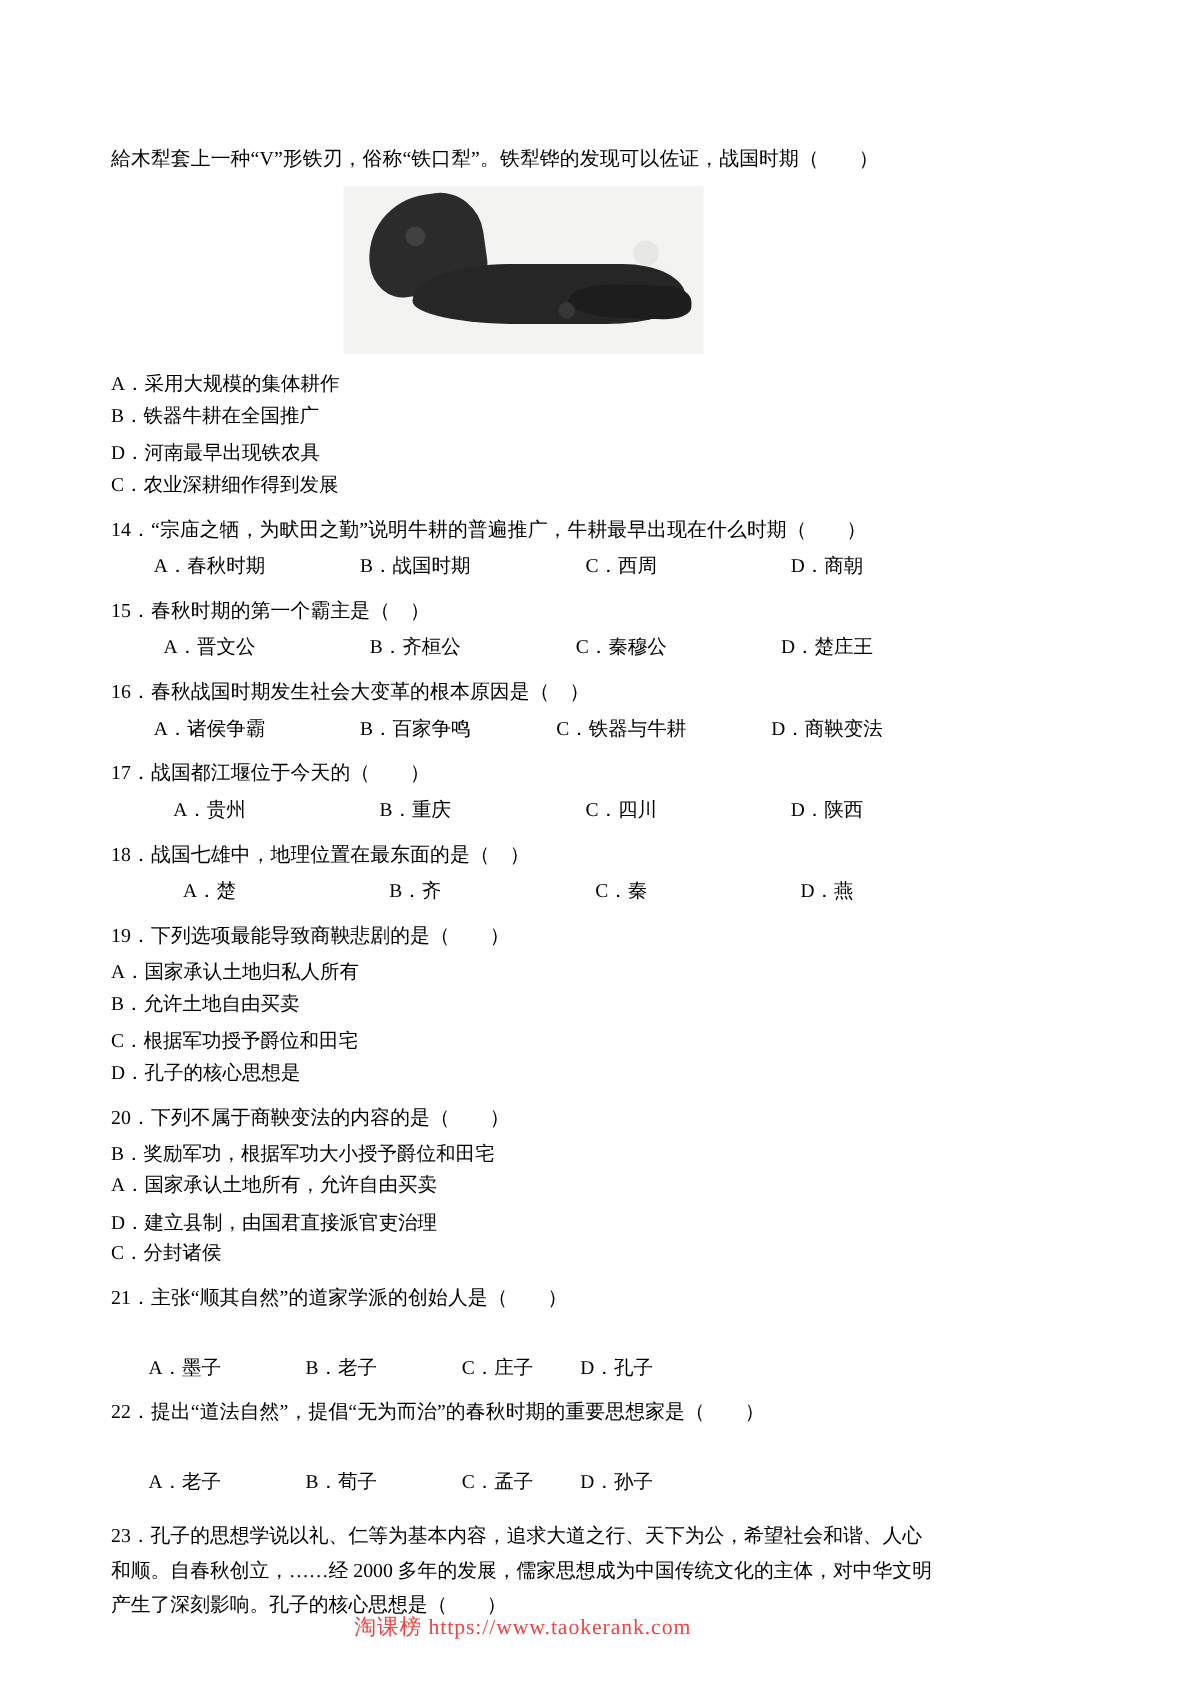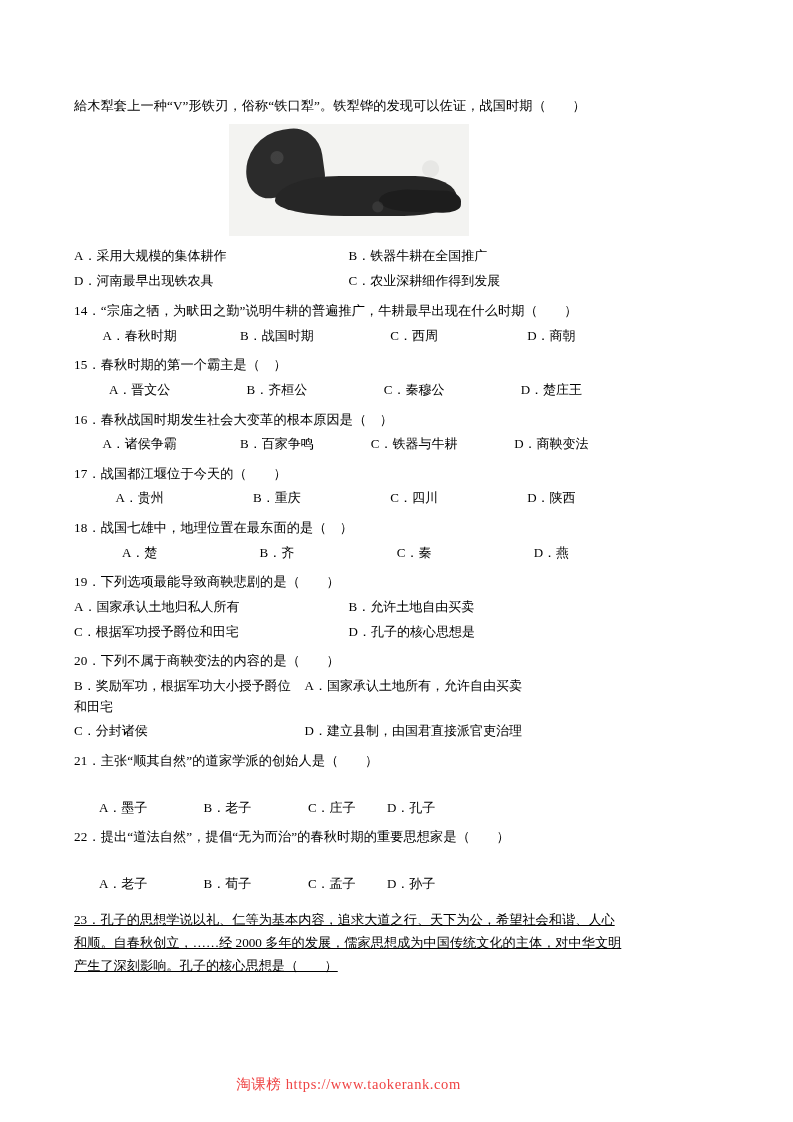--- a/index.html
+++ b/index.html
@@ -51,20 +51,21 @@
     flex: 0 0 25%;
     box-sizing: border-box;
     padding-right: 6px;
     text-align: center;
   }
   
   .opt-row-2 {
     display: flex;
     width: 100%;
     margin-bottom: 4px;
+    flex-direction: column;
   }
   .opt-row-2 > div {
     flex: 0 0 50%;
     box-sizing: border-box;
     padding-right: 6px;
   }
   .opt-row-2.narrow > div:first-child {
     flex: 0 0 42%;
   }
   .opt-row-2.narrow > div:last-child {
@@ -134,21 +135,20 @@
     bottom: 28px;
     text-align: center;
     font-size: 14.5px;
     color: #ef4444;
     letter-spacing: 0.6px;
     font-family: "Liberation Serif", "DejaVu Serif", serif;
   }
   .para-wrap {
     font-size: 13.2px;
     line-height: 1.75;
-    text-decoration: underline;
   }
 </style>
 </head>
 <body>
 
 <div class="page">
 
   <div class="block">
     <p class="qline stem">給木犁套上一种“V”形铁刃，俗称“铁口犁”。铁犁铧的发现可以佐证，战国时期（　　）</p>
 
@@ -248,22 +248,22 @@
   </div>
 
   <div class="block">
     <p class="qline stem">20．下列不属于商鞅变法的内容的是（　　）</p>
     <div class="opts">
       <div class="opt-row-2 narrow">
         <div>B．奖励军功，根据军功大小授予爵位和田宅</div>
         <div>A．国家承认土地所有，允许自由买卖</div>
       </div>
       <div class="opt-row-2 narrow">
+        <div>D．建立县制，由国君直接派官吏治理</div>
         <div>C．分封诸侯</div>
-        <div>D．建立县制，由国君直接派官吏治理</div>
       </div>
     </div>
   </div>
 
   <div class="block">
     <p class="qline stem">21．主张“顺其自然”的道家学派的创始人是（　　）</p>
     <div class="opts">
       <div class="opt-row-4 tight">
         <div>A．墨子</div>
         <div>B．老子</div>

